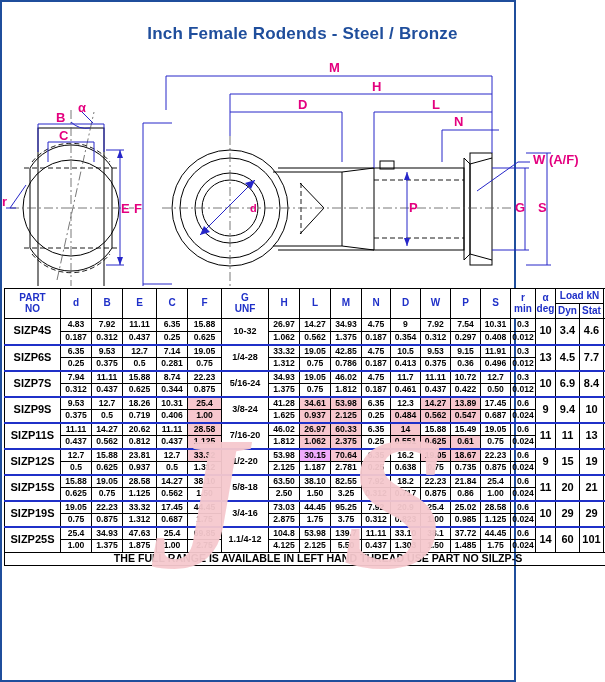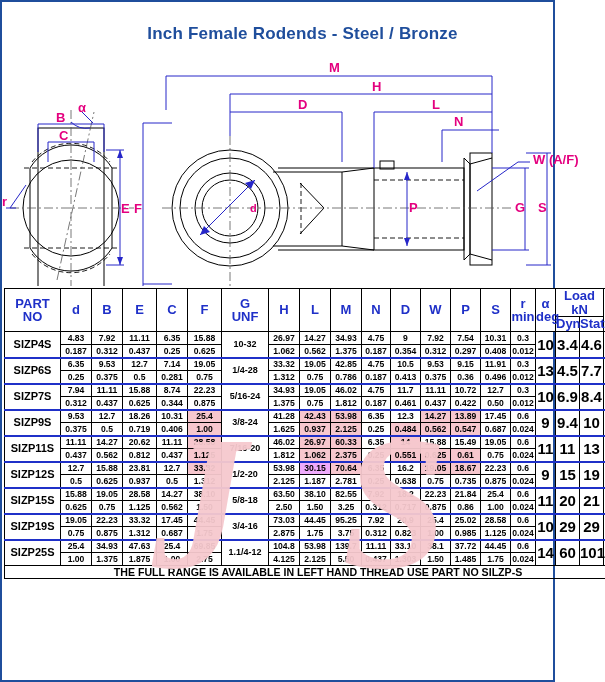--- a/index.html
+++ b/index.html
@@ -5,21 +5,21 @@
   * { box-sizing: border-box; }
   html, body { margin:0; padding:0; }
   body {
     width: 605px; height: 682px;
     font-family: "Liberation Sans", sans-serif;
     background: #ffffff;
     overflow: hidden;
   }
   #page {
     position: relative;
-    width: 555px; height: 682px;
+    width: 516px; height: 682px;
     border: 2px solid #1f4e9c;
     background: #fff;
   }
 
   
   .title {
     position: absolute; top: 22px; left: 0; width: 601px;
     text-align: center;
     color: #1f4e9c;
     font-size: 17px;
@@ -56,35 +56,35 @@
     text-align: center;
     padding: 0;
     line-height: 1.05;
     height: 13px;
     color: #000;
     font-weight: bold;
     background: transparent;
   }
   table.spec thead th {
     color: #1f30c8;
-    font-size: 13px;
+    font-size: 10px;
     font-weight: bold;
     background: #fff;
     height: 15px;
   }
   thead th.hdr-sub { font-size: 9.5px; }
   td.part {
     color: #1f30c8;
     font-size: 11px;
     font-weight: bold;
     background:#fff;
     text-align:center;
   }
   td.g-col { font-size: 9px; }
-  td.alpha-col, td.dyn-col, td.stat-col, td.wgt-col { font-size: 15px; }
+  td.alpha-col, td.dyn-col, td.stat-col, td.wgt-col { font-size: 11px; }
   td.mmrow { }
   td.inrow { }
   tr.band-sep td, tr.band-sep th { border-top: 2px solid #1f30c8; }
 
   .footnote td {
     border: 1px solid #000;
     border-top: 2px solid #1f30c8;
     text-align:center;
     font-size: 10.6px;
     font-weight:bold;
@@ -466,21 +466,21 @@
           </tr>
           <tr class="band-sep">
             <td class="part" rowspan="2">SIZP9S</td>
             <td class="mmrow">9.53</td>
             <td class="mmrow">12.7</td>
             <td class="mmrow">18.26</td>
             <td class="mmrow">10.31</td>
             <td class="mmrow" style="background: rgb(247, 199, 206);">25.4</td>
             <td class="g-col" rowspan="2">3/8-24</td>
             <td class="mmrow">41.28</td>
-            <td class="mmrow" style="background: rgb(247, 199, 206);">42.43</td>
+            <td class="mmrow" style="background: rgb(247, 199, 206);">34.61</td>
             <td class="mmrow" style="background: rgb(247, 199, 206);">53.98</td>
             <td class="mmrow">6.35</td>
             <td class="mmrow">12.3</td>
             <td class="mmrow" style="background: rgb(247, 199, 206);">14.27</td>
             <td class="mmrow" style="background: rgb(247, 199, 206);">13.89</td>
             <td class="mmrow">17.45</td>
             <td class="mmrow">0.6</td>
             <td class="alpha-col" rowspan="2">9</td>
             <td class="dyn-col" rowspan="2">9.4</td>
             <td class="stat-col" rowspan="2">10</td>

